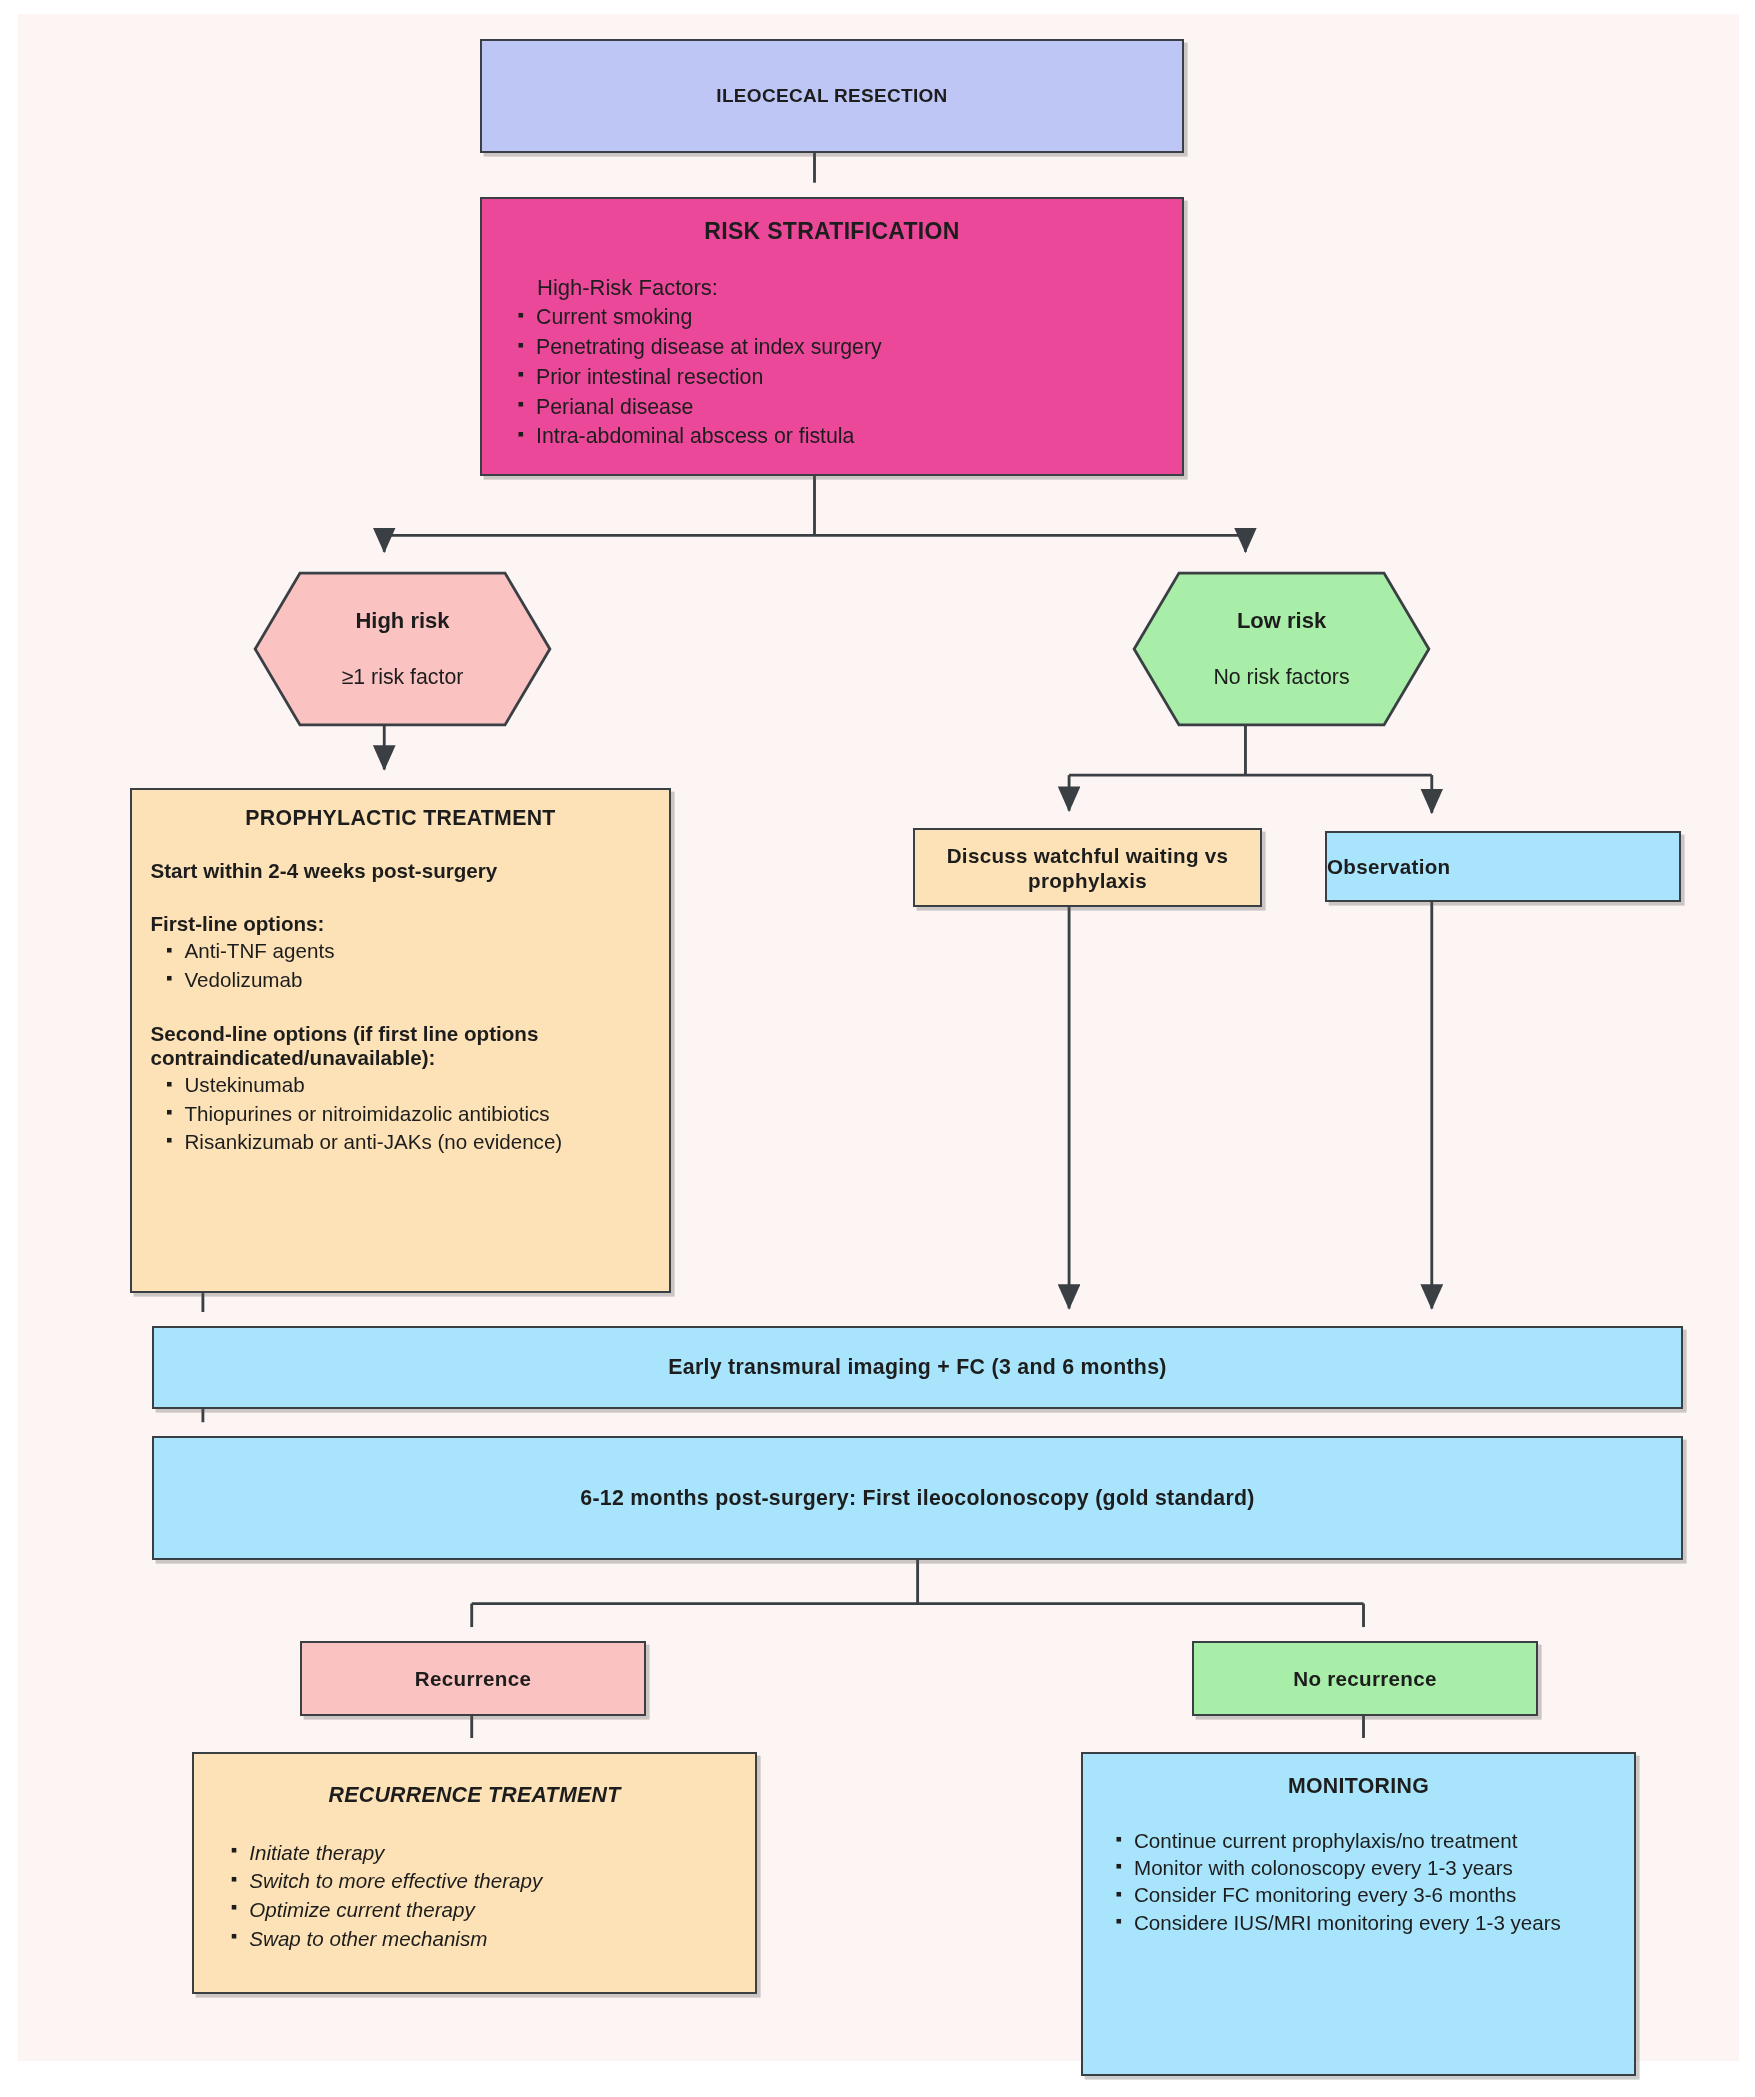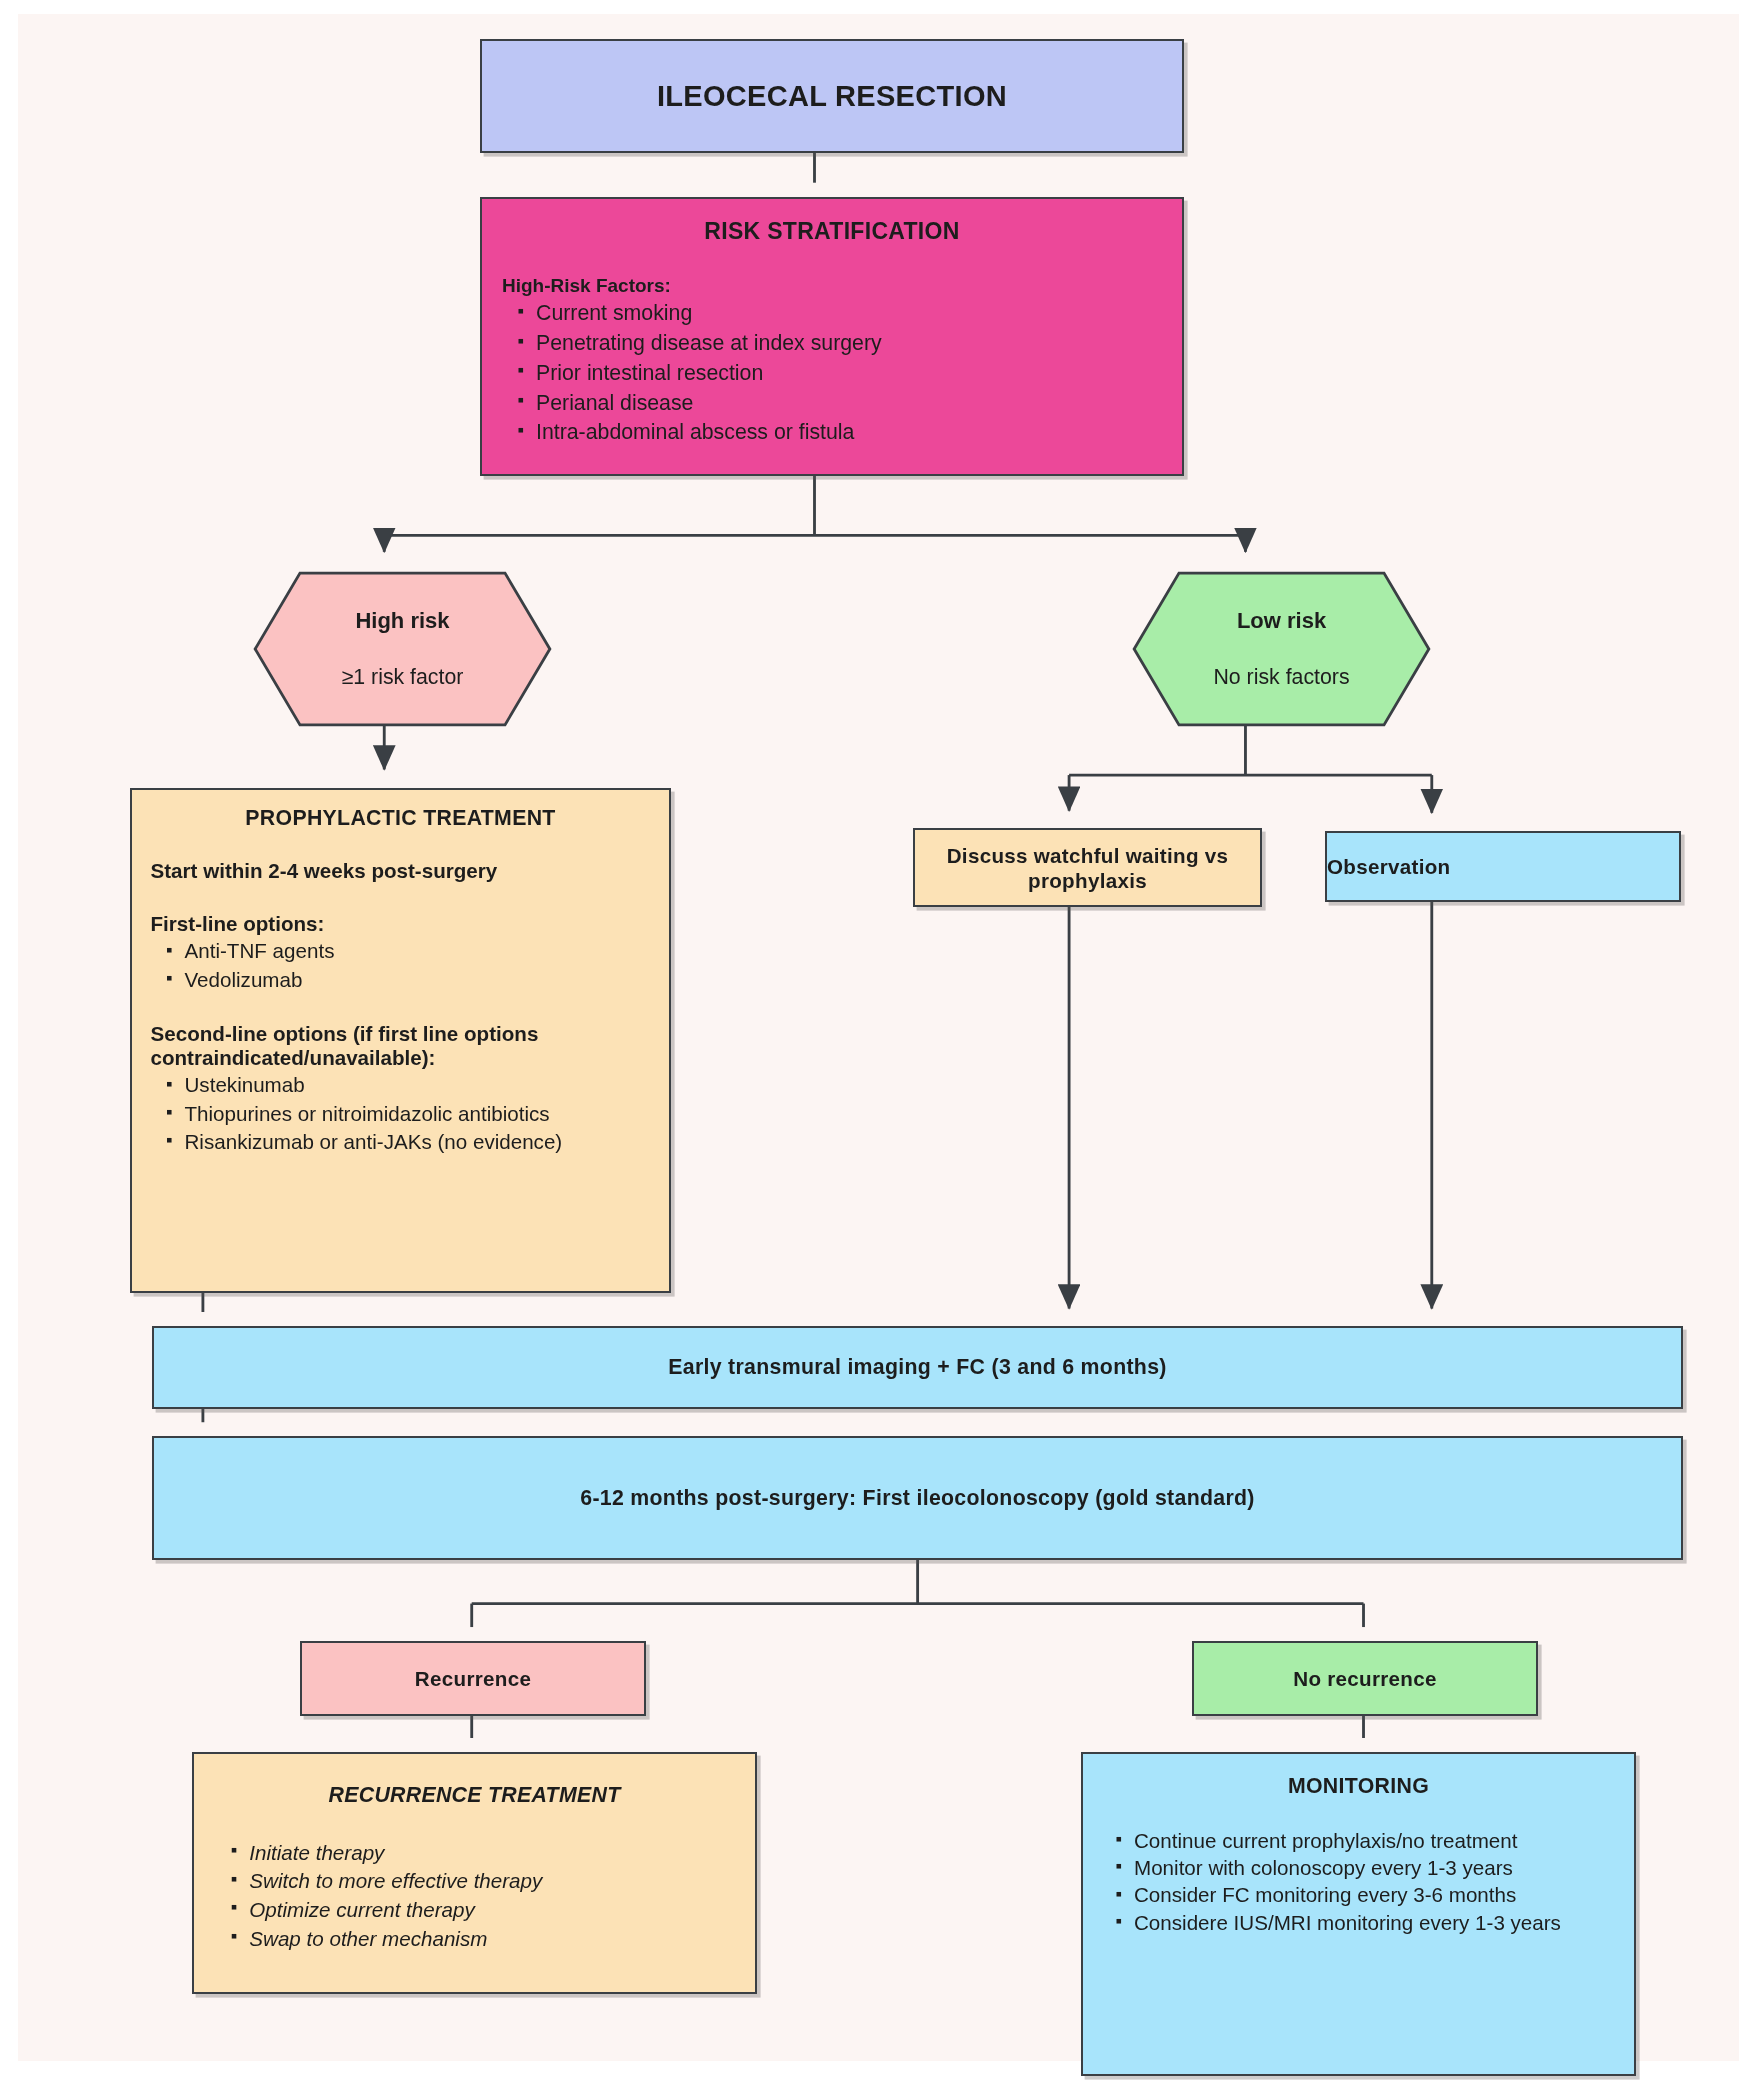--- a/index.html
+++ b/index.html
@@ -50,29 +50,29 @@
     font-size: 18.5px;
     line-height: inherit;
   }
 
   
   #n-resection {
     left: 462px; top: 25px; width: 704px; height: 114px;
     background: #bdc6f5;
     display: flex; align-items: center; justify-content: center;
   }
-  #n-resection .title { font-size: 29px; }
+  #n-resection .title { font-size: 19px; }
 
   #n-riskstrat {
     left: 462px; top: 183px; width: 704px; height: 279px;
     background: #ec4899;
     padding: 18.5px 20px 0 20px;
   }
   #n-riskstrat .title { font-size: 23px; margin-bottom: 30px; }
-  #n-riskstrat .sub { font-size: 19px; font-weight: bold; margin-bottom: 2.8px; }
+  #n-riskstrat .sub { font-size: 22px; font-weight: normal; margin-bottom: 2.8px; margin-left: 35px; }
   #n-riskstrat ul { font-size: 21.3px; line-height: 1.33; }
 
   .hex {
     position: absolute;
     box-sizing: border-box;
     display: flex;
     flex-direction: column;
     align-items: center;
     justify-content: center;
     text-align: center;

